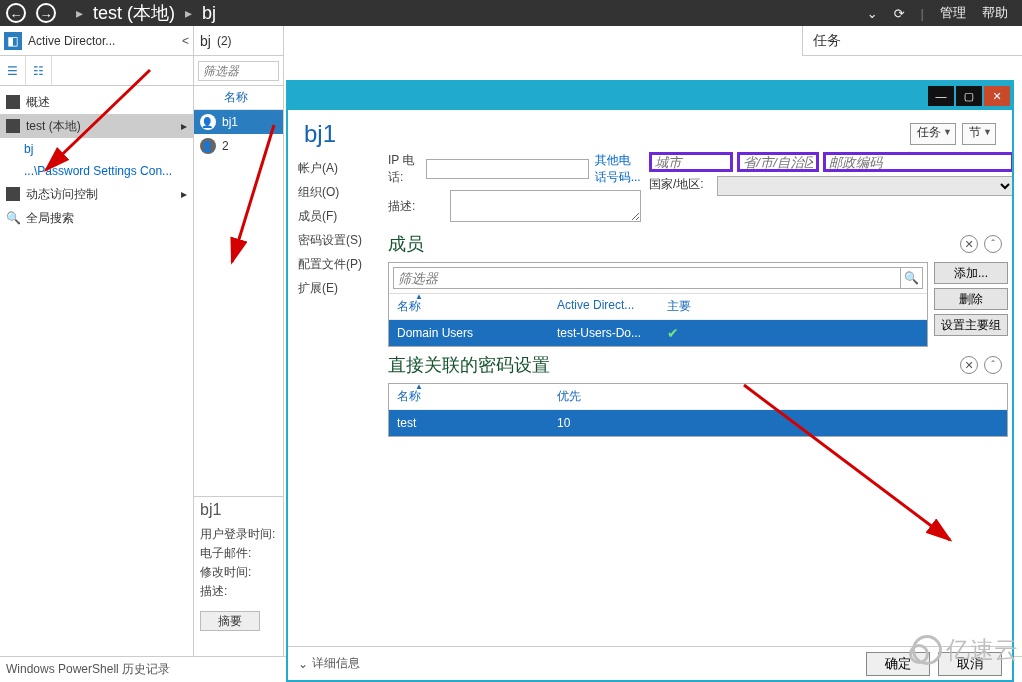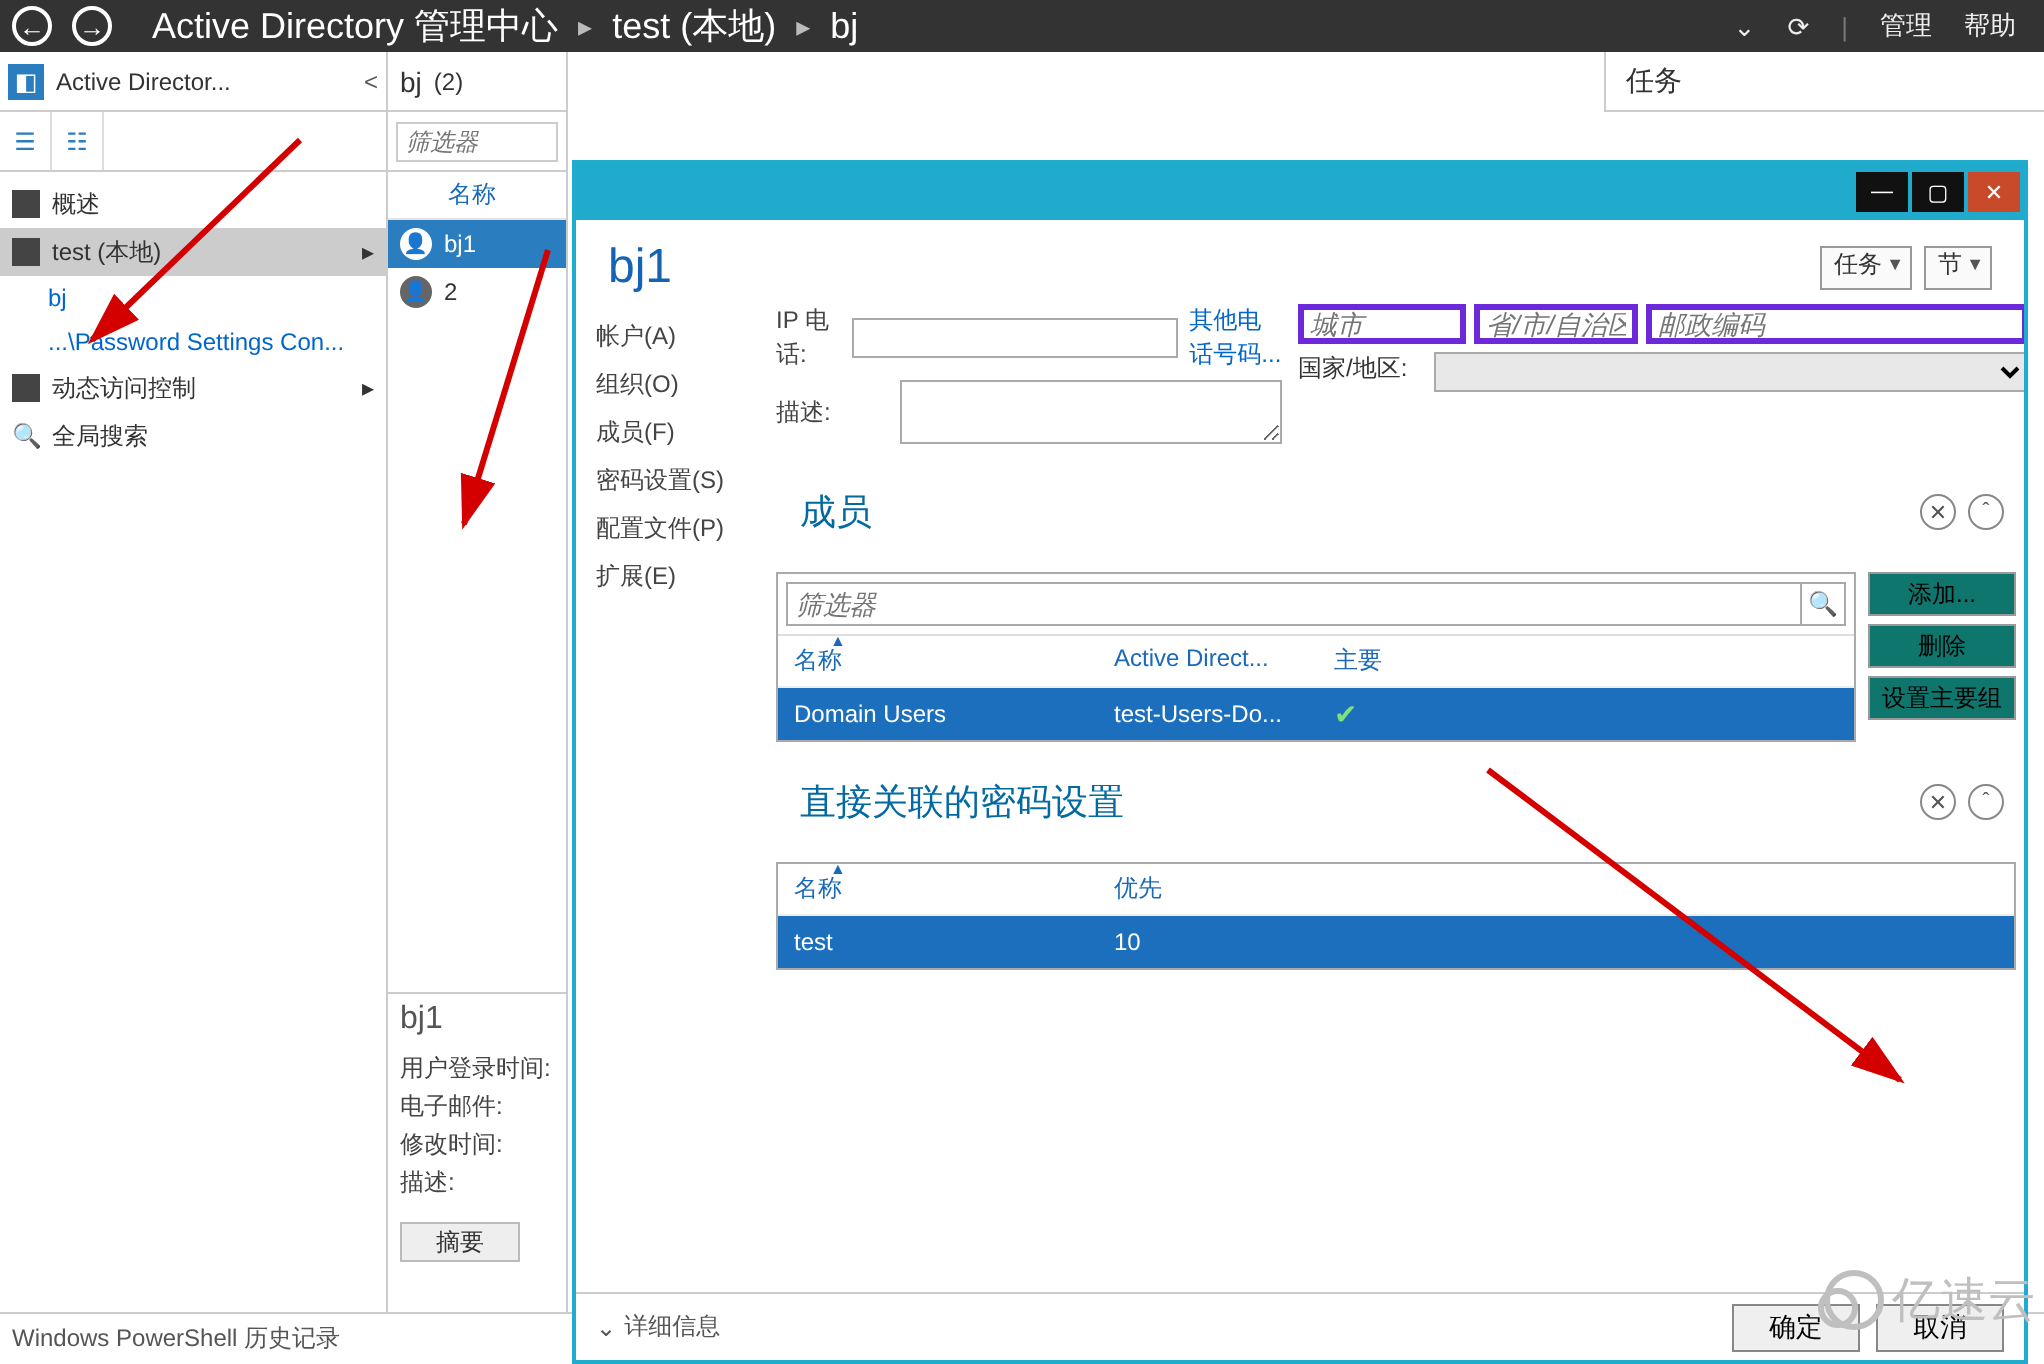--- a/index.html
+++ b/index.html
@@ -68,37 +68,37 @@
 .info-left input,.info-left textarea{border:1px solid #aaa;flex:1;height:20px;padding:0 3px;font-size:12px}
 .info-left textarea{height:32px}
 .info-left .lnk{color:#0066cc;margin-left:auto}
 .info-right{flex:1}
 .info-right .fr{display:flex;gap:4px;margin-bottom:4px}
 .info-right input{border:3px solid #6d28d9;height:20px;padding:0 3px;color:#888;font-style:italic}
 .info-right .f1{width:84px}.info-right .f2{width:82px}.info-right .f3{flex:1}
 .info-right select{border:1px solid #aaa;height:20px;flex:1;background:#e8e8e8}
 
 .sect-hd{display:flex;align-items:center;gap:6px;padding-right:6px}
-.sect-hd h2{margin:12px;font-size:18px;font-weight:normal;color:#0369a1;flex:1}
+.sect-hd h2{margin:0;font-size:18px;font-weight:normal;color:#14532d;flex:1}
 .sect-hd .circ{width:18px;height:18px;border:1px solid #888;border-radius:50%;display:flex;align-items:center;justify-content:center;font-size:11px;color:#555}
 
 .sect-body{display:flex;gap:6px}
 .tbl-wrap{flex:1;border:1px solid #aaa}
 .tbl-filter{display:flex;border-bottom:1px solid #ddd;padding:4px}
 .tbl-filter input{flex:1;border:1px solid #aaa;height:22px;padding:0 4px;font-style:italic;color:#888}
 .tbl-filter .mag{width:22px;height:22px;border:1px solid #aaa;border-left:none;display:flex;align-items:center;justify-content:center;color:#333}
 .tbl-colrow{display:flex;color:#1a6ab8;padding:4px 8px;border-bottom:1px solid #eee}
 .tbl-colrow .c{position:relative}
 .tbl-colrow .sort::after{content:"▲";font-size:8px;position:absolute;top:-6px;left:18px;color:#1a6ab8}
 .c-name{width:160px}.c-ad{width:110px}.c-main{width:60px}.c-pri{width:110px}
 .tbl-row{display:flex;background:#1b6fbd;color:#fff;height:26px;align-items:center;padding:0 8px}
 .tbl-row .c-main{color:#7de27d;font-size:14px}
 
 .btn-col{width:74px;display:flex;flex-direction:column;gap:4px}
-.btn-col button{height:22px;border:1px solid #999;background:#0f766e;font-size:12px}
+.btn-col button{height:22px;border:1px solid #999;background:#e5e5e5;font-size:12px}
 
 .dlg-foot{border-top:1px solid #ccc;height:34px;display:flex;align-items:center;padding:0 10px;gap:8px}
 .dlg-foot .more{color:#555;display:flex;align-items:center;gap:4px}
 .dlg-foot .spacer{flex:1}
 .dlg-foot button{width:64px;height:24px;border:1px solid #888;background:#efefef}
 
 .statusbar{position:absolute;left:0;right:0;bottom:0;height:26px;border-top:1px solid #ccc;display:flex;align-items:center;padding:0 6px;color:#555;background:#fff}
 
 .wm{position:absolute;right:4px;bottom:16px;color:#bfbfbf;font-size:24px;display:flex;align-items:center;gap:4px;z-index:20}
 .wm .cir{width:30px;height:30px;border:3px solid #bfbfbf;border-radius:50%;position:relative}
@@ -110,21 +110,20 @@
 <body>
 
 <div class="titlebar">
   <div class="nav-btn">
       <div class="nav-circ">←</div>
     </div>
   <div class="nav-btn">
       <div class="nav-circ">→</div>
     </div>
   <div class="title">
-    <span>Active Directory 管理中心</span>
     <span class="chev">▸</span>
     <span>test (本地)</span>
     <span class="chev">▸</span>
     <span>bj</span>
   </div>
   <div class="titlebar-right">
     <span>⌄</span>
     <span>⟳</span>
     <span class="sep">|</span>
     <span>管理</span>

